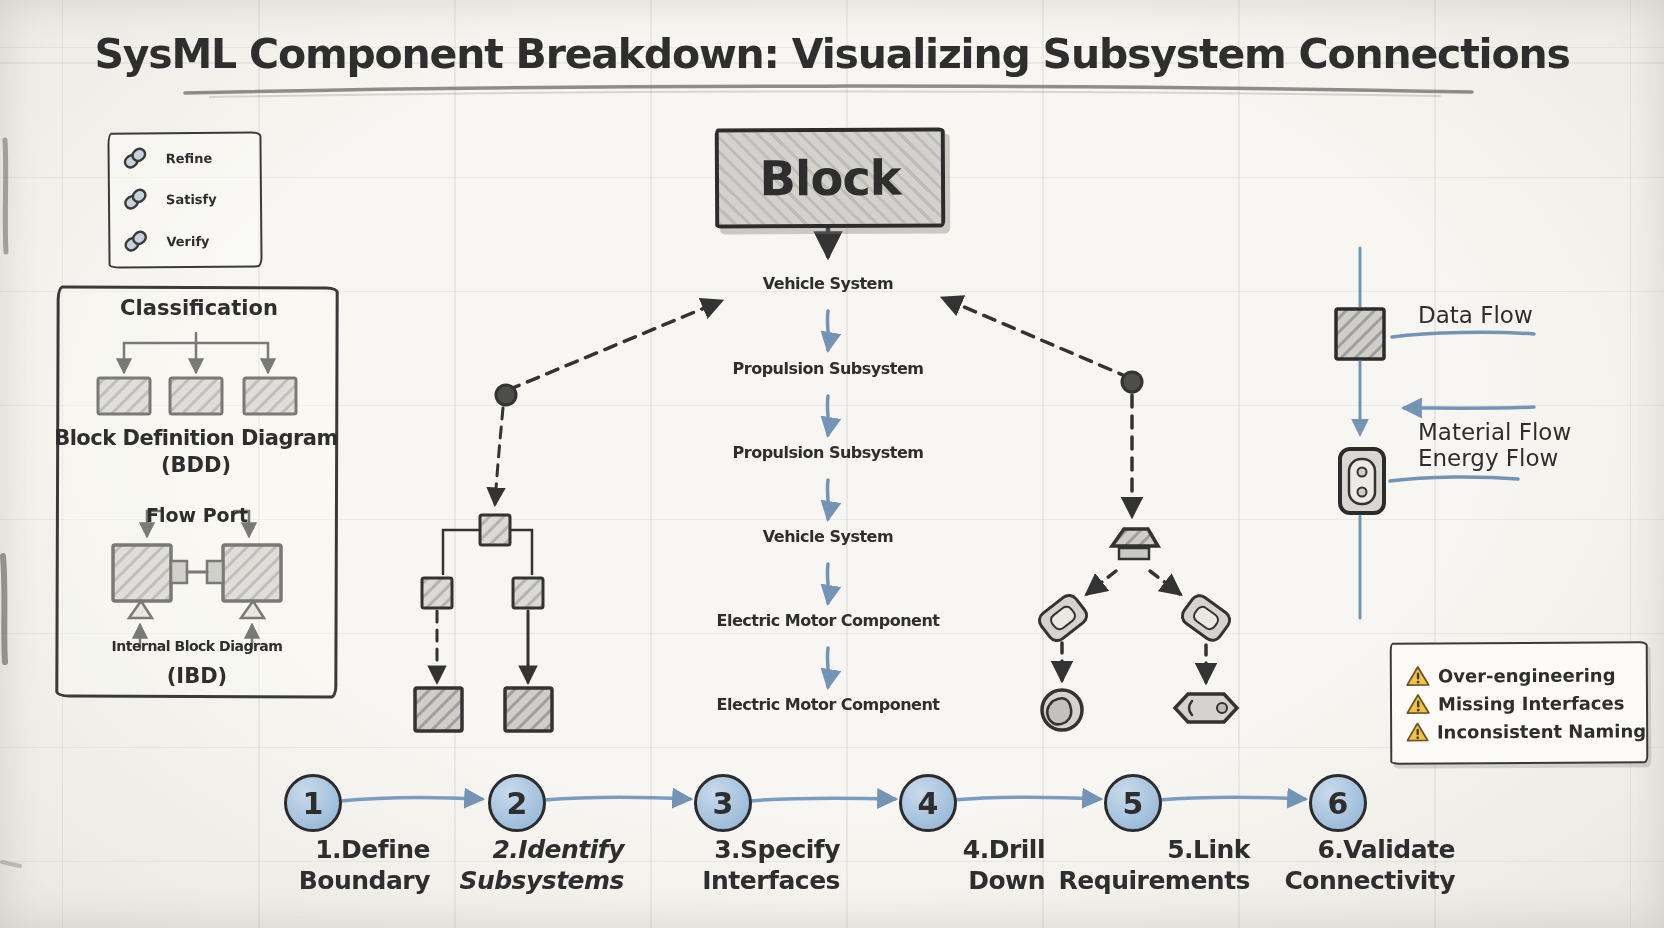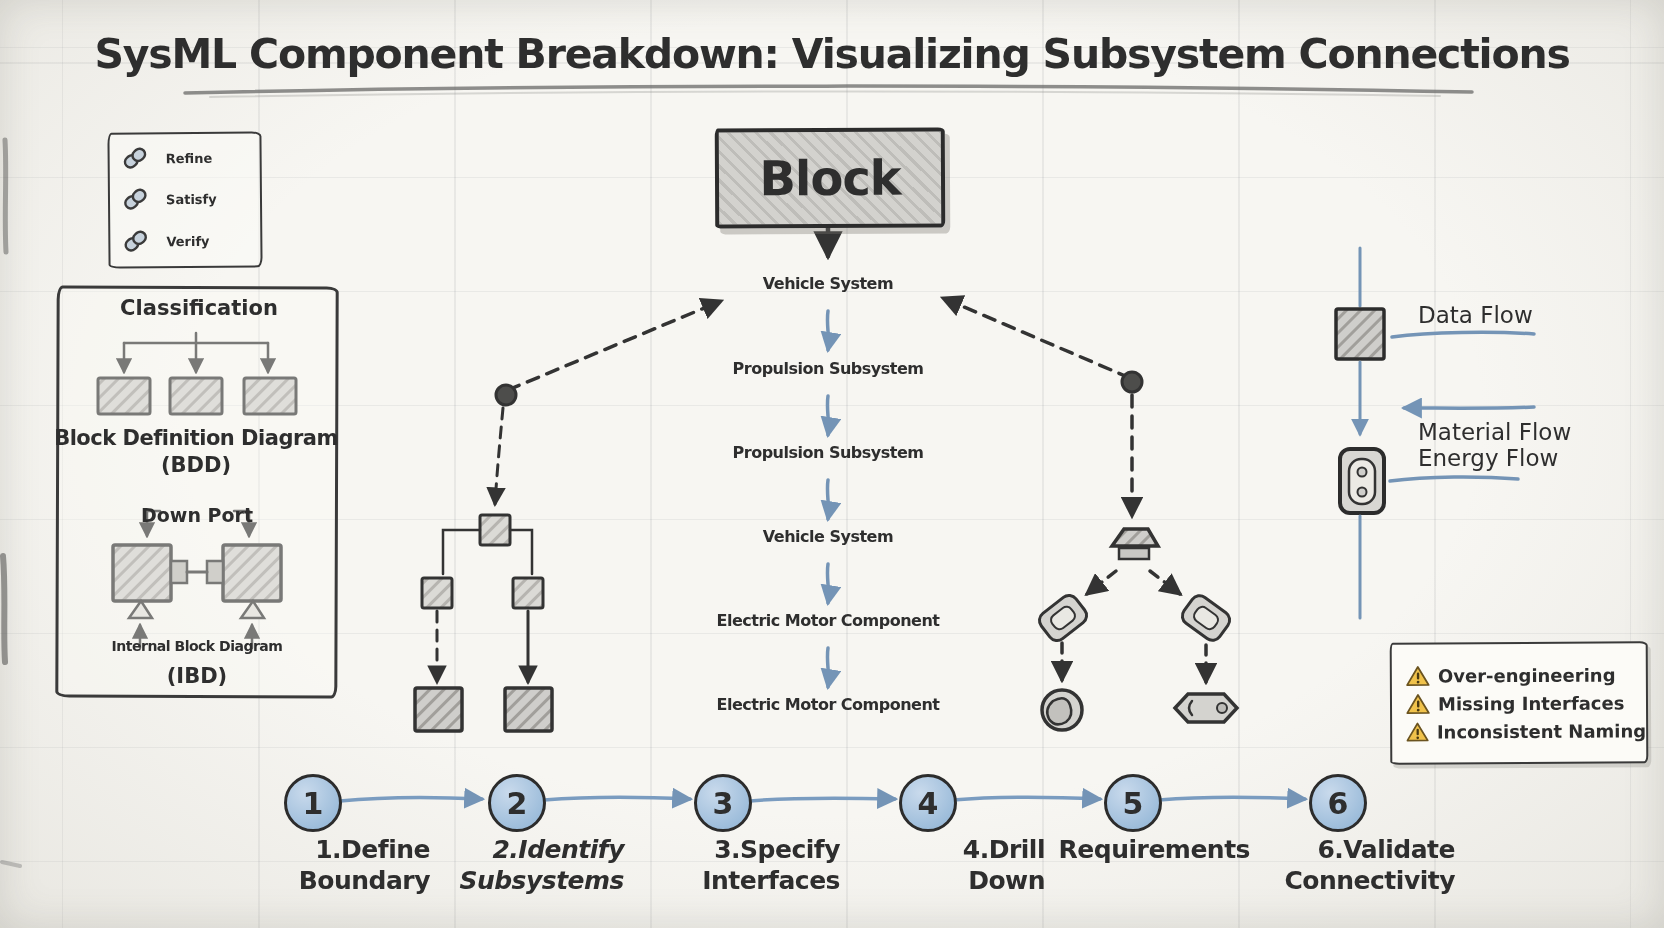--- a/index.html
+++ b/index.html
@@ -226,21 +226,21 @@
         </g>
       </svg>
       <span class="lbl">Verify</span>
     </div>
   </div>
 
   <div class="abs left-panel"></div>
   <div class="abs panel-txt" style="left:199px;top:296px;font-size:21px;">Classification</div>
   <div class="abs panel-txt" style="left:196px;top:426px;font-size:21px;letter-spacing:-0.5px;">Block Definition Diagram</div>
   <div class="abs panel-txt" style="left:196px;top:453px;font-size:21px;">(BDD)</div>
-  <div class="abs panel-txt" style="left:197px;top:504px;font-size:19px;">Down Port</div>
+  <div class="abs panel-txt" style="left:197px;top:504px;font-size:19px;">Flow Port</div>
   <div class="abs panel-txt" style="left:197px;top:638px;font-size:14px;letter-spacing:-0.5px;">Internal Block Diagram</div>
   <div class="abs panel-txt" style="left:197px;top:664px;font-size:21px;">(IBD)</div>
 
   <div class="abs block-box">
     <span class="t">Block</span>
   </div>
 
   <div class="abs cx h-label" style="left:828px;top:274px;">Vehicle System</div>
   <div class="abs cx h-label" style="left:828px;top:359px;">Propulsion Subsystem</div>
   <div class="abs cx h-label" style="left:828px;top:443px;">Propulsion Subsystem</div>
@@ -308,20 +308,21 @@
   </div>
   <div class="abs step-label" style="left:600px;top:834px;">
     <span style="display:block">3.Specify</span>
     <span style="display:block">Interfaces</span>
   </div>
   <div class="abs step-label" style="left:805px;top:834px;">
     <span style="display:block">4.Drill</span>
     <span style="display:block">Down</span>
   </div>
   <div class="abs step-label" style="left:1010px;top:834px;">
+    <span style="display:block">5.Link</span>
     <span style="display:block">Requirements</span>
   </div>
   <div class="abs step-label" style="left:1215px;top:834px;">
     <span style="display:block">6.Validate</span>
     <span style="display:block">Connectivity</span>
   </div>
 
 </div>
 
 </body></html>

